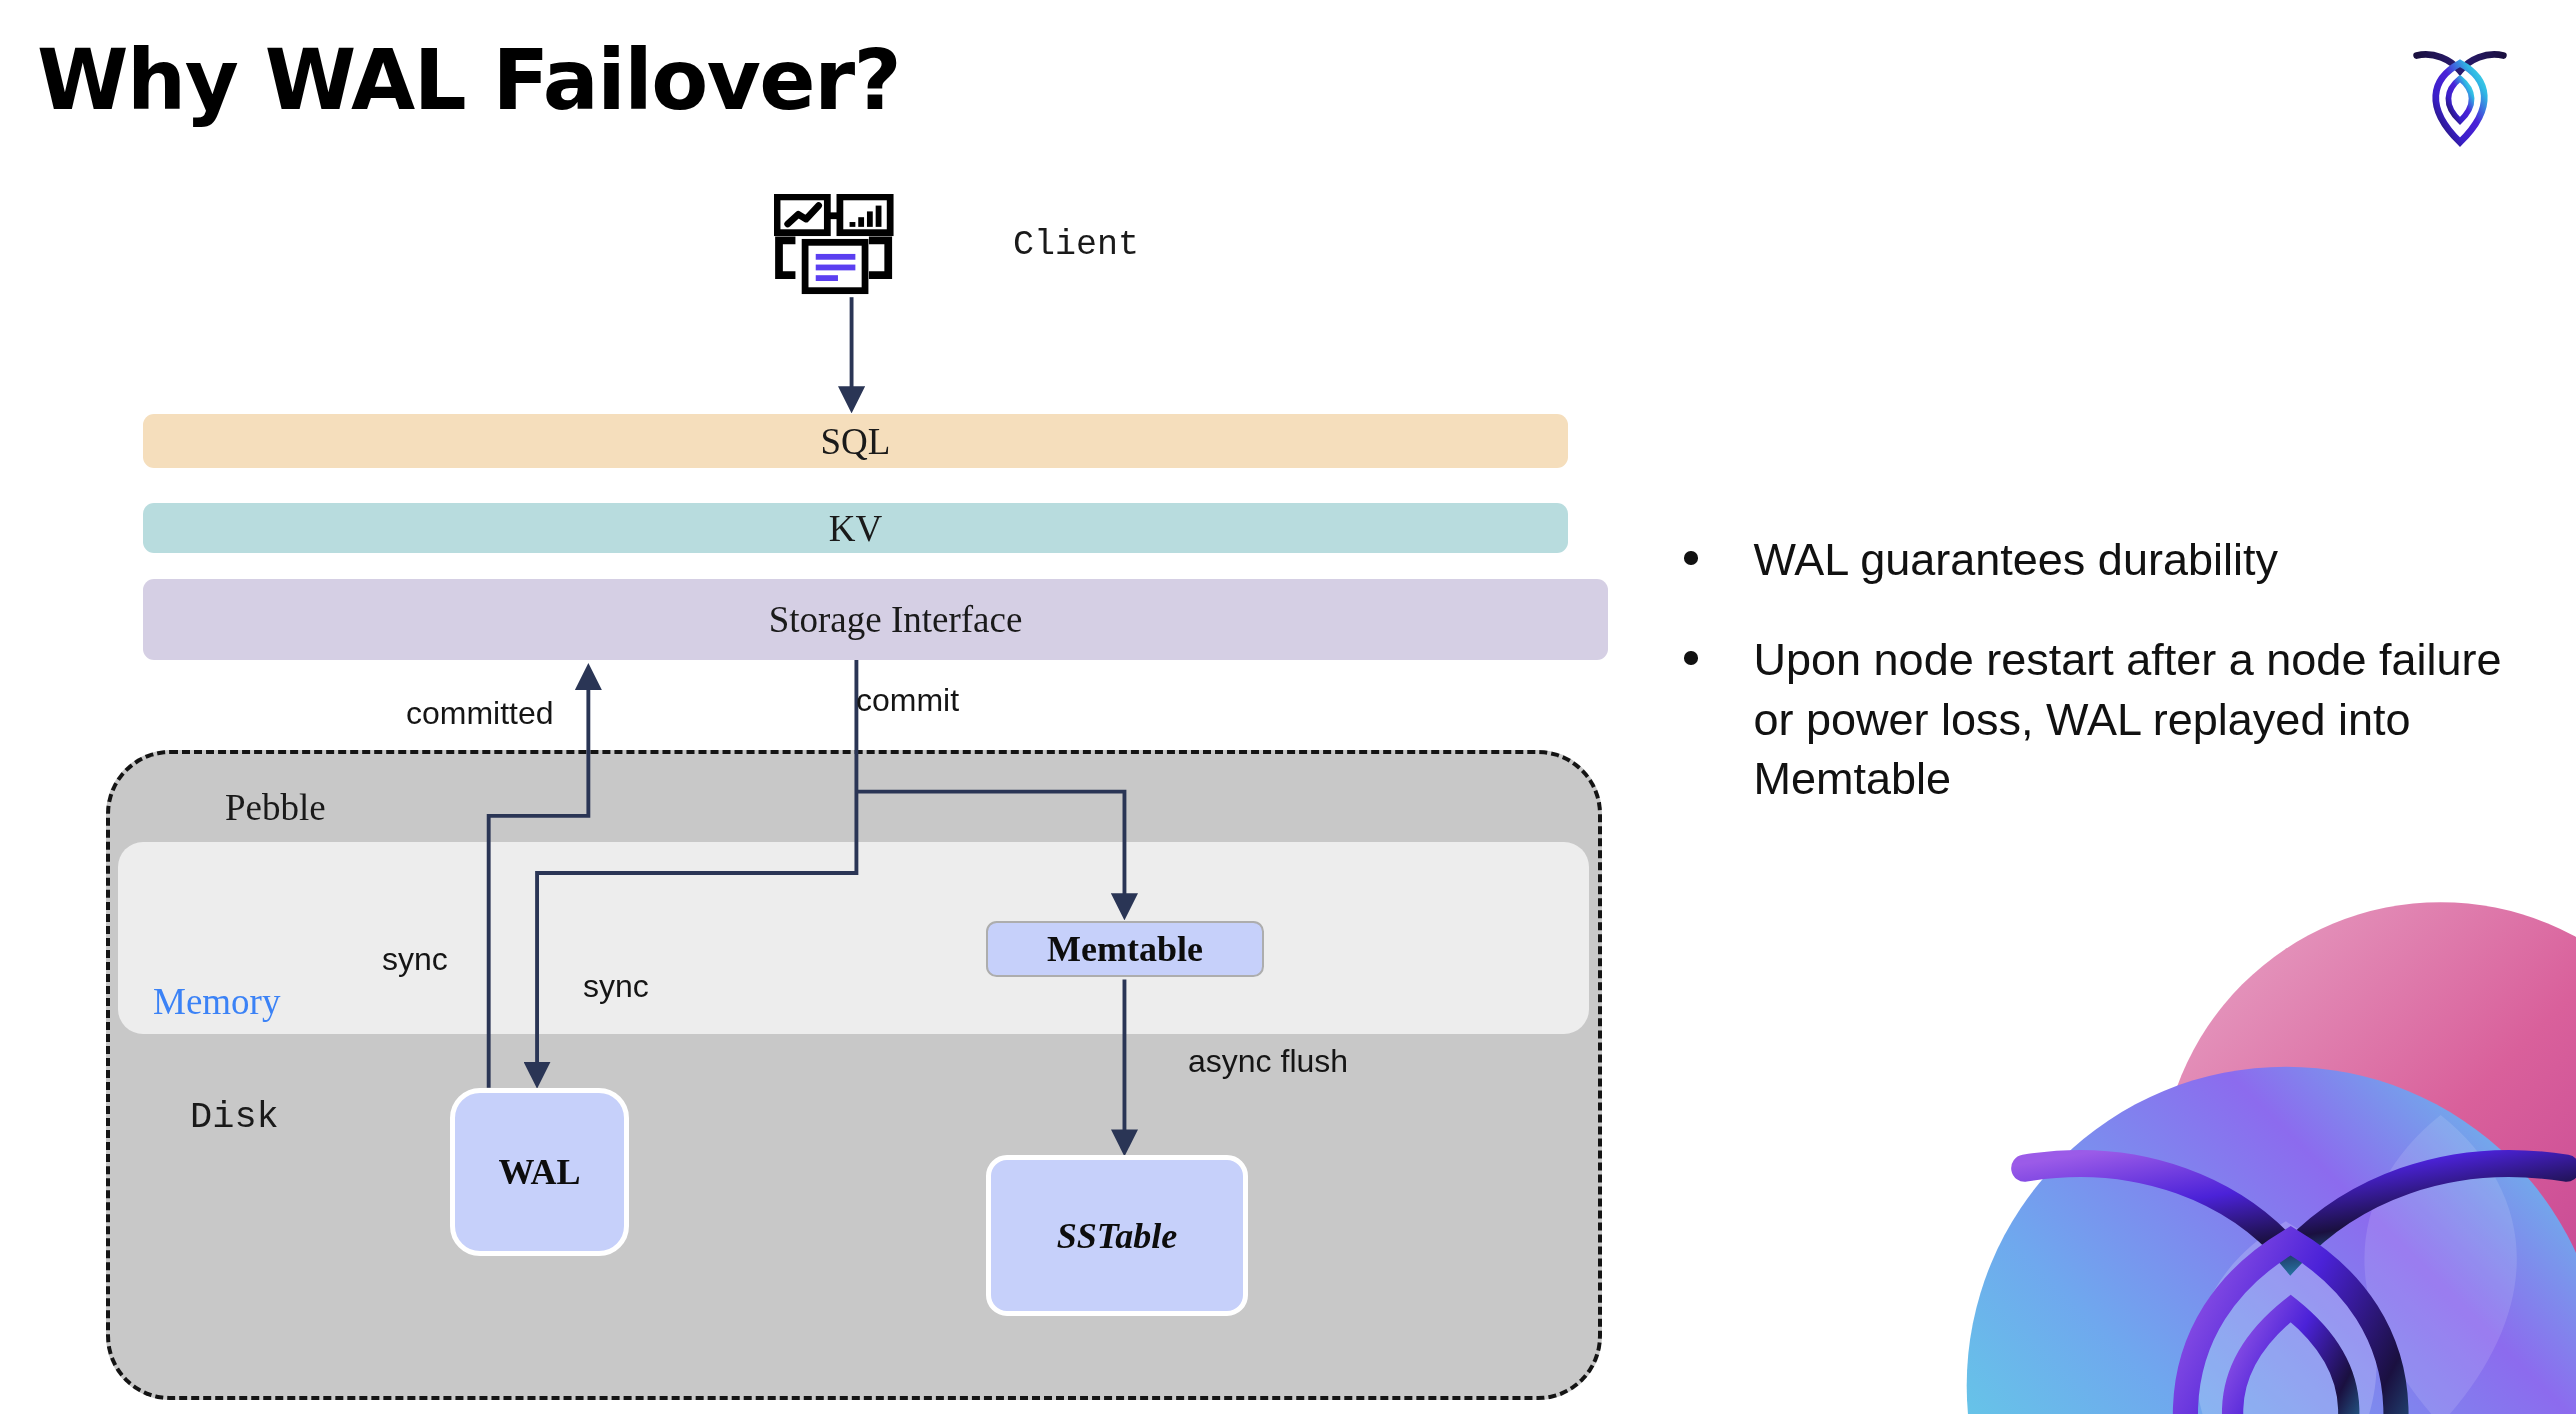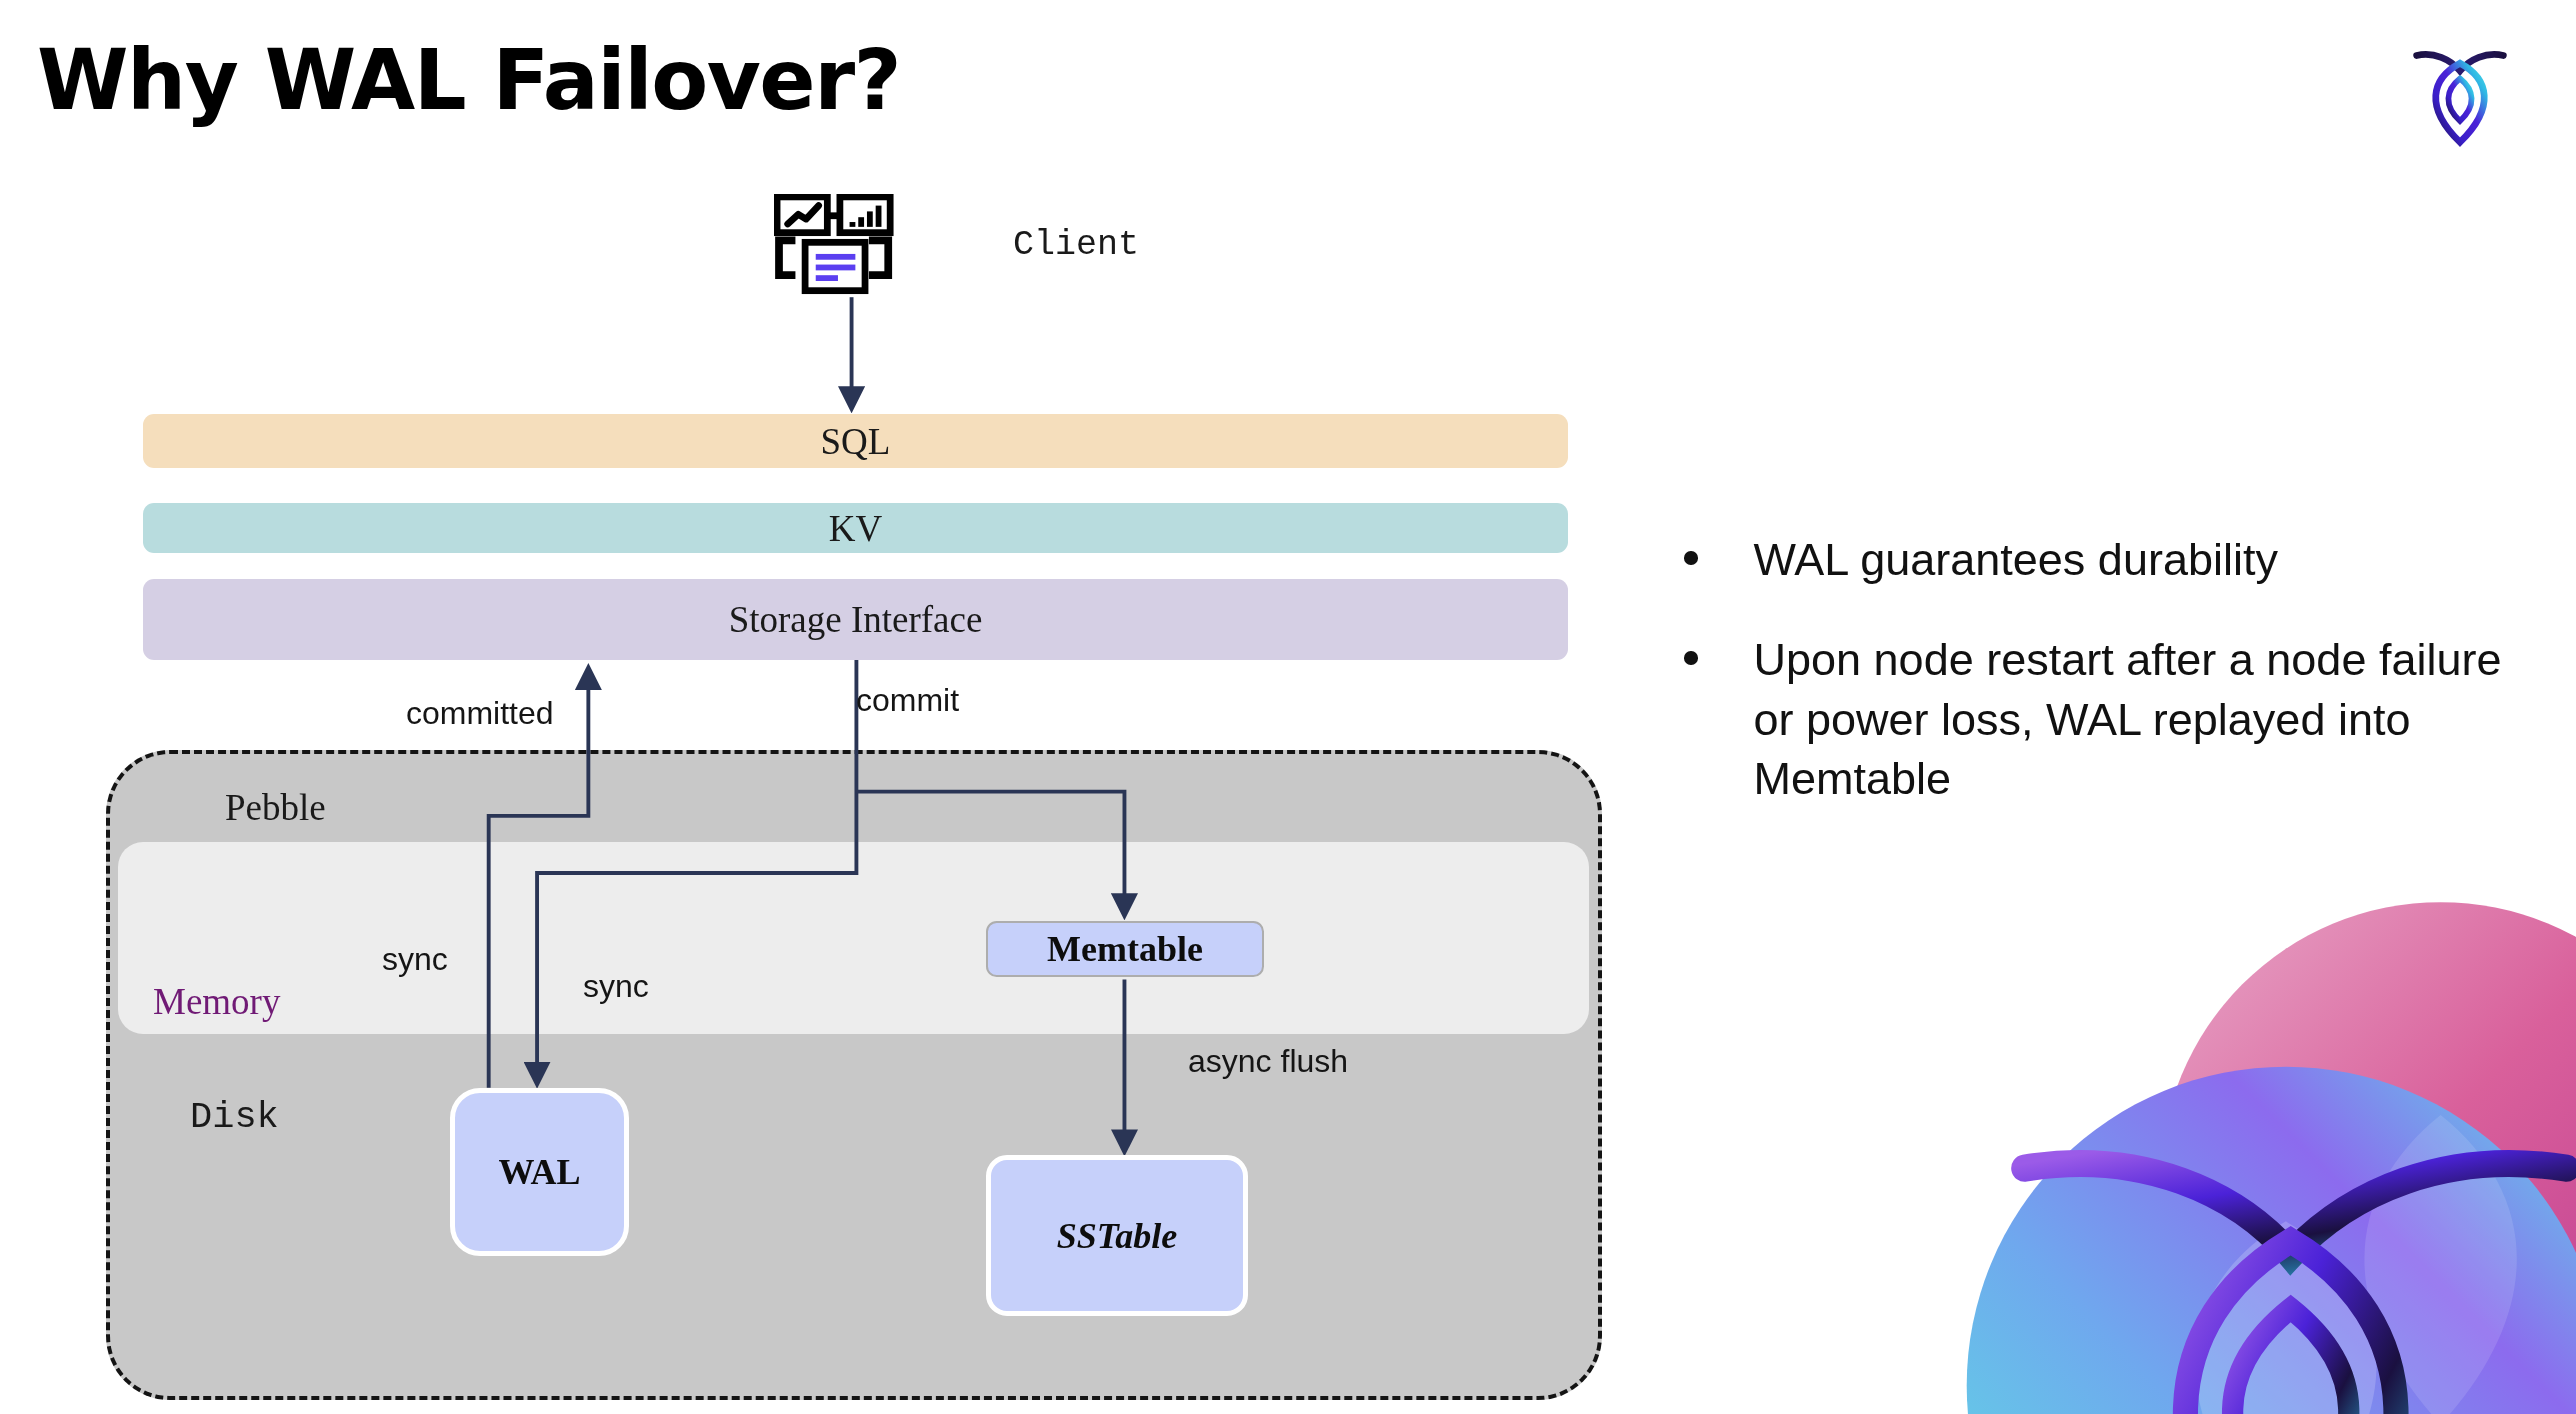--- a/index.html
+++ b/index.html
@@ -74,21 +74,21 @@
     border-radius: 11px;
     display: flex;
     align-items: center;
     justify-content: center;
     font-family: "Liberation Serif", serif;
     font-size: 37px;
     color: #1a1a1a;
   }
   #layer-sql { top: 414px; height: 54px; background: #F5DEBC; }
   #layer-kv  { top: 503px; height: 50px; background: #B8DCDE; }
-  #layer-storage { top: 579px; height: 81px; background: #D5CFE4; }
+  #layer-storage { top: 579px; height: 81px; background: #D5CFE4; padding-left: 40px; }
 
   
   #pebble-box {
     position: absolute;
     left: 106px;
     top: 750px;
     width: 1496px;
     height: 650px;
     background: #C8C8C8;
     border: 4.8px dashed #141414;
@@ -111,21 +111,21 @@
     height: 192px;
     background: #EDEDED;
     border-radius: 25px;
   }
   #memory-label {
     position: absolute;
     left: 153px;
     top: 980px;
     font-family: "Liberation Serif", serif;
     font-size: 37px;
-    color: #701a75;
+    color: #3b82f6;
   }
   #disk-label {
     position: absolute;
     left: 190px;
     top: 1096px;
     font-family: Liberation Mono, monospace;
     font-size: 37px;
     color: #1a1a1a;
   }
 

